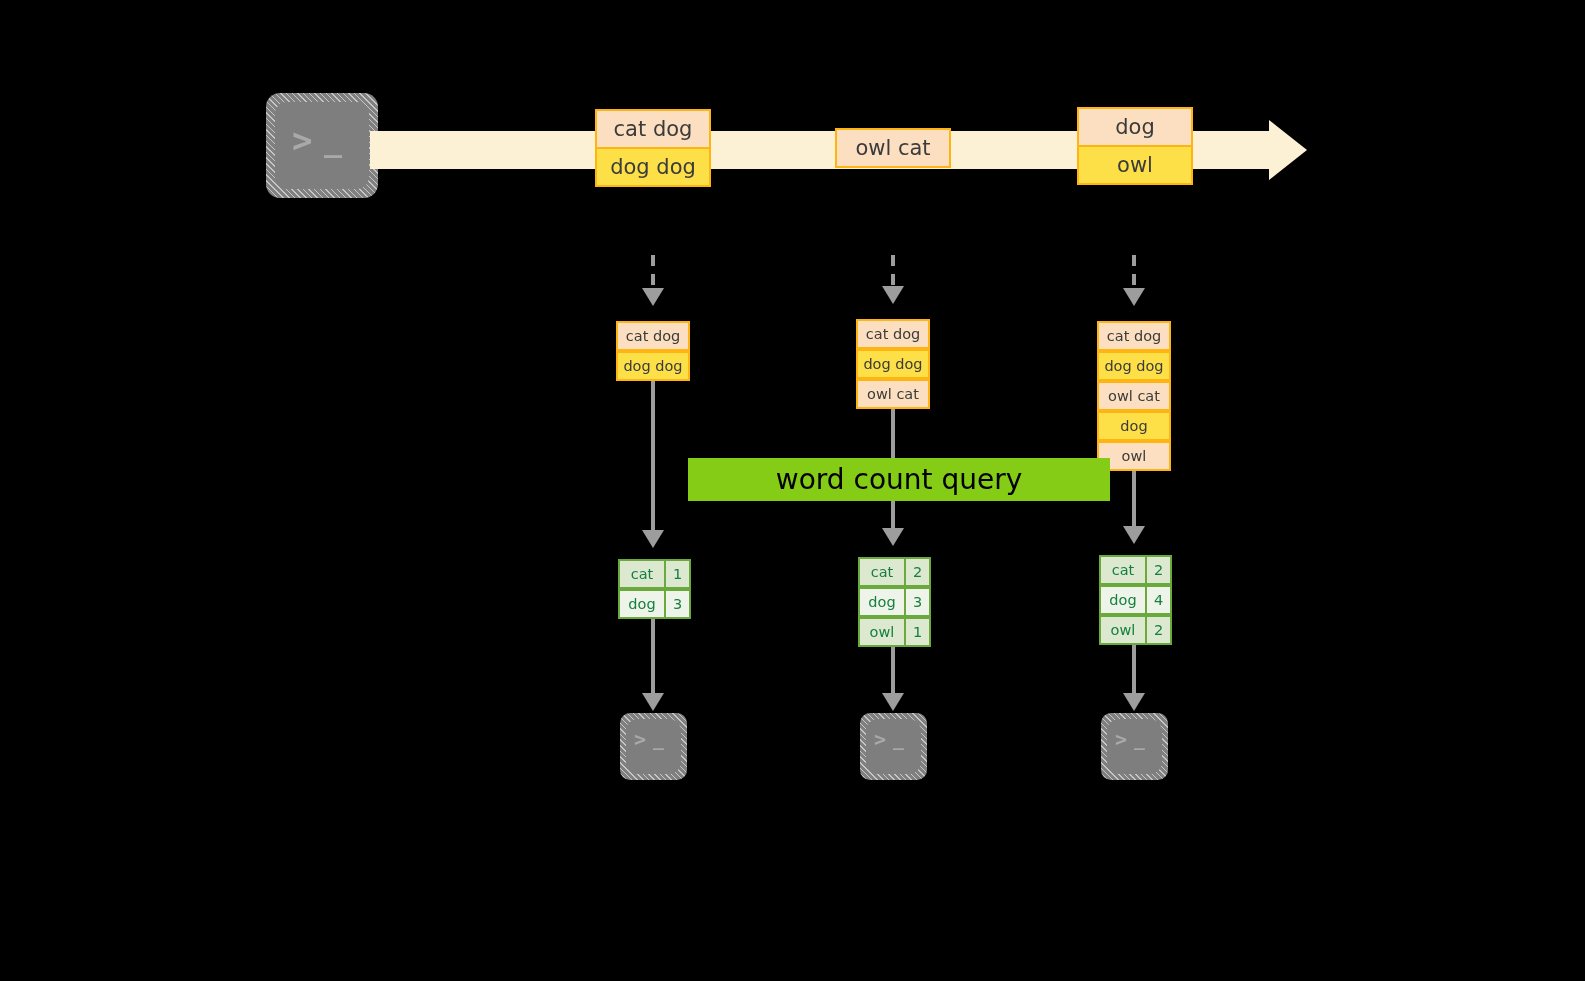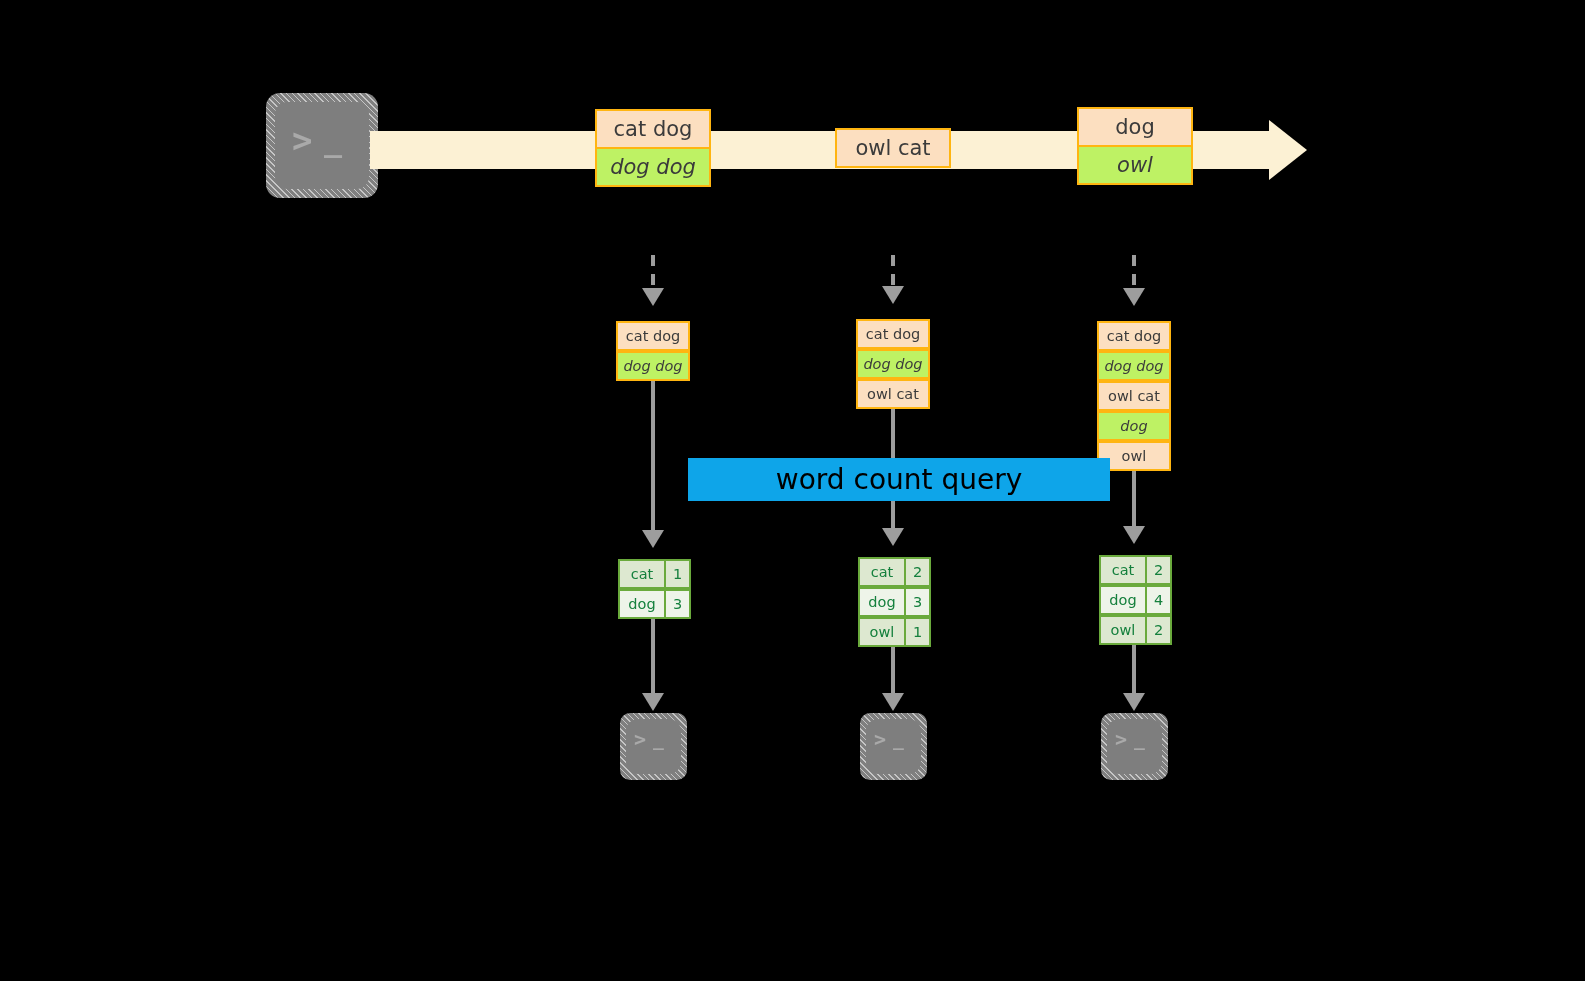--- a/index.html
+++ b/index.html
@@ -64,21 +64,21 @@
     position: absolute;
     box-sizing: border-box;
     border: 2px solid #ffb511;
     display: flex;
     align-items: center;
     justify-content: center;
     color: #3b3b3b;
     white-space: nowrap;
   }
   .ebox.dark  { background: #fcdfc0; }
-  .ebox.light { background: #bef264; font-style: italic; }
+  .ebox.light { background: #fde047; }
 
   
   .ebox.big { font-size: 21px; }
   
   .ebox.sm  { font-size: 14.5px; }
 
   
   .gcell {
     position: absolute;
     box-sizing: border-box;
@@ -113,21 +113,21 @@
     width: 0;
     height: 0;
     border-left: 11px solid transparent;
     border-right: 11px solid transparent;
     border-top: 18px solid #9d9d9d;
   }
 
   
   .query-label {
     position: absolute;
-    background: #0ea5e9;
+    background: #84cc16;
     color: #000000;
     display: flex;
     align-items: center;
     justify-content: center;
     font-size: 28px;
     white-space: nowrap;
   }
 </style>
 </head>
 <body>

